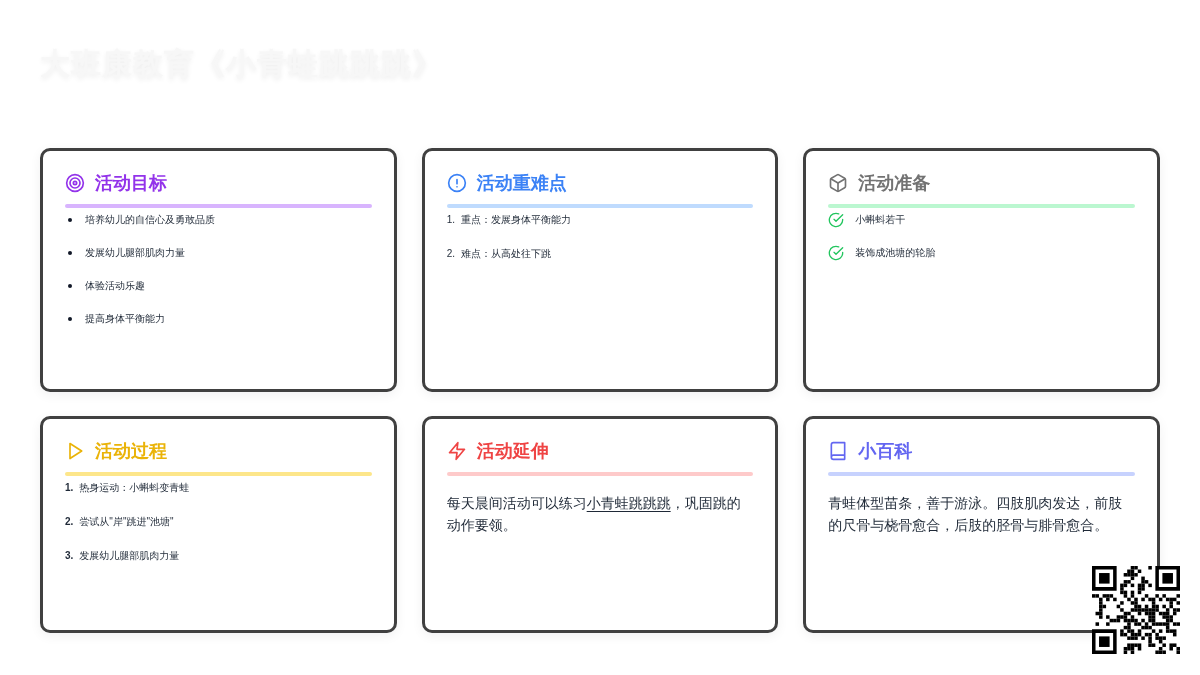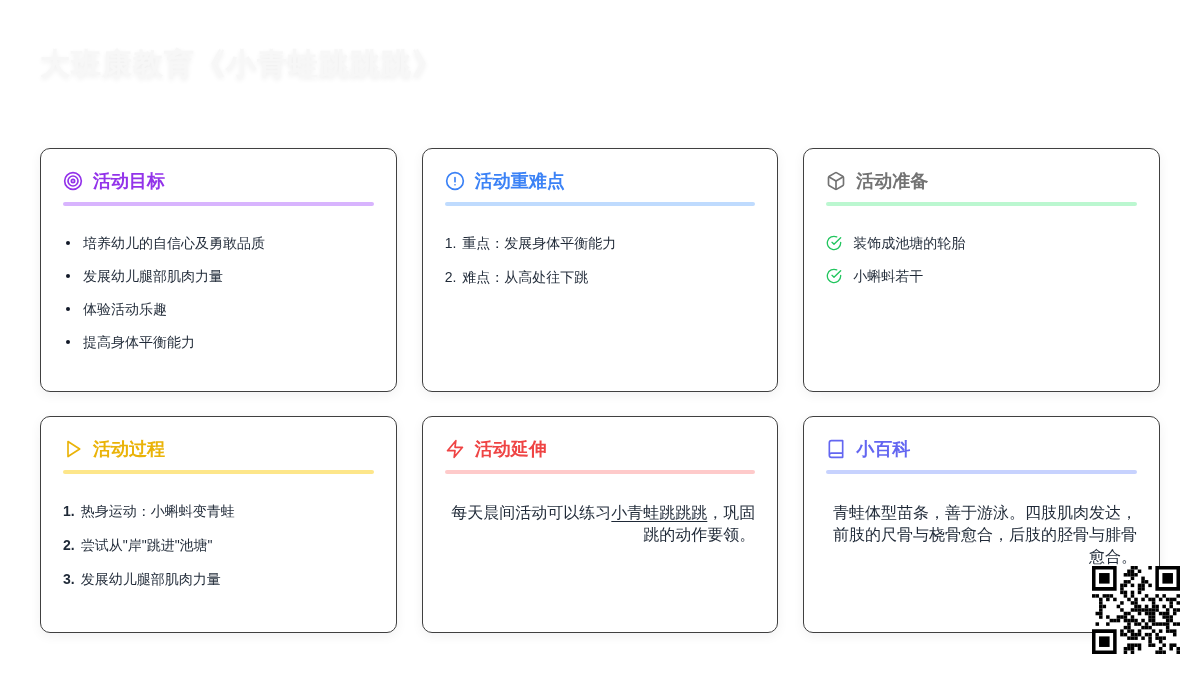--- a/index.html
+++ b/index.html
@@ -13,37 +13,37 @@
     font-size:30px;font-weight:700;letter-spacing:1px;
     color:#f7f7f7;text-shadow:0 2px 5px rgba(0,0,0,0.07);
     white-space:nowrap;
   }
   .grid{
     position:absolute;left:40px;top:148px;width:1120px;
     display:grid;grid-template-columns:repeat(3,1fr);
     grid-template-rows:244px 217px;gap:24px 25px;
   }
   .card{
-    background:#fff;border:1px solid #404040;border-radius:10px;
+    background:#fff;border:3px solid #404040;border-radius:10px;
     box-shadow:0 3px 12px rgba(17,24,39,0.06);
     padding:20px 22px;box-sizing:border-box;overflow:hidden;
   }
   .card-head{display:flex;align-items:center;gap:10px;font-size:18px;font-weight:600;}
   .card-head .icon{display:flex;align-items:center;}
   .card-head svg{width:20px;height:20px;display:block;}
   .underline{height:4px;border-radius:2px;margin-top:9px;}
-  .card-body{margin-top:27px;font-size:14px;}
+  .card-body{margin-top:2px;font-size:10px;}
   .b-item{display:flex;align-items:flex-start;gap:13px;margin-bottom:13px;line-height:20px;}
   .dot{width:4px;height:4px;border-radius:50%;background:#111827;margin-top:8px;margin-left:3px;flex:none;}
   .n-item{display:flex;align-items:flex-start;gap:6px;margin-bottom:14px;line-height:20px;}
   .n-item .num{flex:none;}
   .bold-num .num{font-weight:700;}
   .c-item{display:flex;align-items:center;gap:11px;margin-bottom:13px;line-height:20px;}
   .c-item svg{width:16px;height:16px;flex:none;display:block;}
-  .para{line-height:22px;margin-top:28px;font-size:16px;text-align:right;}
+  .para{line-height:22px;margin-top:16px;font-size:14px;}
   .inline-link{text-decoration:underline;text-underline-offset:3px;color:inherit;}
   .qr{
     position:absolute;left:1092px;top:566px;width:88px;height:88px;
     background:#fff;
   }
   .qr svg{display:block;}
 </style>
 </head>
 <body>
 
@@ -120,30 +120,30 @@
     </div>
     <div class="underline" style="background-color: rgb(187, 247, 208);"></div>
     <div class="card-body">
       <div class="c-item">
         <span class="icon" style="color: rgb(34, 197, 94);">
             <svg viewBox="0 0 24 24" width="16" height="16" fill="none" stroke="currentColor" stroke-width="2" stroke-linecap="round" stroke-linejoin="round">
               <path d="M22 11.08V12a10 10 0 1 1-5.93-9.14"></path>
               <polyline points="22 4 12 14.01 9 11.01"></polyline>
             </svg>
           </span>
-        <span>装饰成池塘的轮胎</span>
+        <span>小蝌蚪若干</span>
       </div>
       <div class="c-item">
         <span class="icon" style="color: rgb(34, 197, 94);">
             <svg viewBox="0 0 24 24" width="16" height="16" fill="none" stroke="currentColor" stroke-width="2" stroke-linecap="round" stroke-linejoin="round">
               <path d="M22 11.08V12a10 10 0 1 1-5.93-9.14"></path>
               <polyline points="22 4 12 14.01 9 11.01"></polyline>
             </svg>
           </span>
-        <span>小蝌蚪若干</span>
+        <span>装饰成池塘的轮胎</span>
       </div>
     </div>
   </div>
 
   <div class="card">
     <div class="card-head" style="color: rgb(234, 179, 8);">
       <span class="icon">
         <svg viewBox="0 0 24 24" fill="none" stroke="currentColor" stroke-width="2" stroke-linejoin="round">
           <polygon points="6 3 20 12 6 21 6 3"></polygon>
         </svg>

